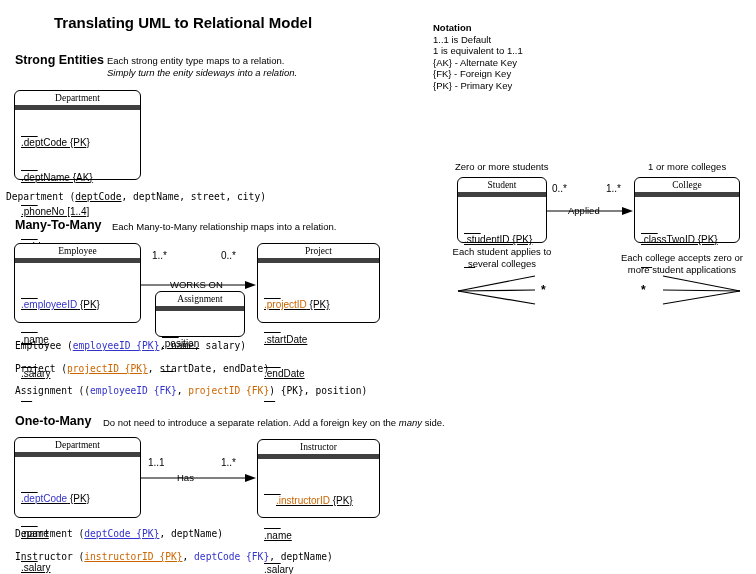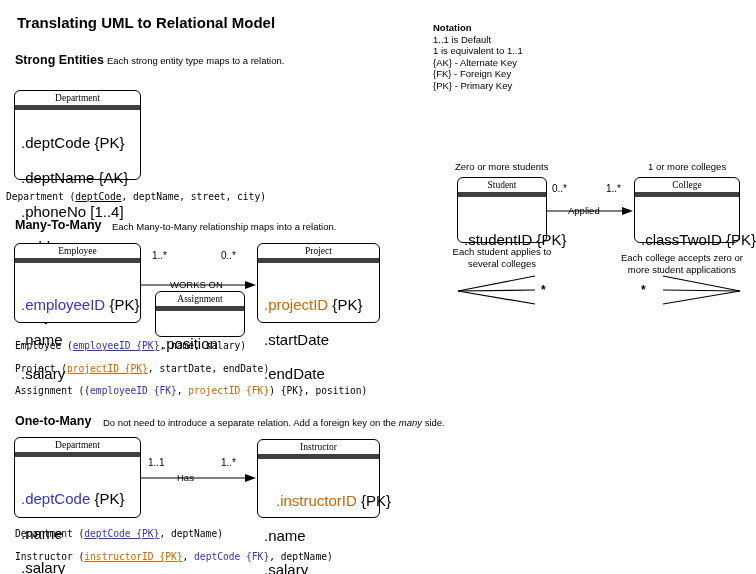--- a/index.html
+++ b/index.html
@@ -1,27 +1,27 @@
 <!DOCTYPE html>
 <html><head>
 <meta charset="utf-8">
 <style>
   html,body{margin:0;padding:0;background:#fff;}
   .canvas{position:relative;width:756px;height:574px;background:#fff;overflow:hidden;
           font-family:"Liberation Sans",sans-serif;color:#000;}
   .abs{position:absolute;}
-  .title{font-size:15px;font-weight:bold;}
+  .title{font-size:15px;font-weight:bold;margin-left:37px;}
   .sec-h{font-size:12.5px;font-weight:bold;}
   .desc{font-size:9.5px;line-height:11.5px;}
   .it{font-style:italic;}
   .small{font-size:9.5px;line-height:11.5px;}
   .b{font-weight:bold;}
   .entity{position:absolute;background:#fff;border:1px solid #000;border-radius:6px;box-sizing:border-box;}
   .entity .hdr{font-size:9.5px;text-align:center;padding:2px 2px 2px;border-bottom:5px solid #404040;font-family:Liberation Serif, serif;}
-  .entity .body{font-size:15px;line-height:11.5px;padding:4px 4px 2px 6px;white-space:pre;}
+  .entity .body{font-size:10px;line-height:11.5px;padding:4px 4px 2px 6px;white-space:pre;text-decoration:underline;}
   .entity .body.pad{padding-top:13px;}
   .entity .body.pad2{padding-top:14px;}
   .mono{font-family:"DejaVu Sans Mono",monospace;font-size:9.6px;white-space:pre;}
   .mult{font-size:10px;}
   .linelabel{font-size:9.5px;background:#fff;padding:0 2px;}
   .caption{font-size:9.5px;line-height:11.5px;text-align:center;}
   .star{font-size:12px;font-weight:bold;}
   svg{position:absolute;left:0;top:0;}
 </style>
 </head>
@@ -36,20 +36,21 @@
     <div>1..1 is Default</div>
     <div>1 is equivalent to 1..1</div>
     <div>{AK} - Alternate Key</div>
     <div>{FK} - Foreign Key</div>
     <div>{PK} - Primary Key</div>
   </div>
 
   <div class="abs sec-h" style="left:15px;top:53px">Strong Entities</div>
   <div class="abs desc" style="left:107px;top:55px">
     <div>Each strong entity type maps to a relation.</div>
+    <div class="it">Simply turn the enity sideways into a relation.</div>
   </div>
 
   <div class="entity" style="left:14px;top:90px;width:127px;height:90px">
     <div class="hdr">Department</div>
     <div class="body">
       <div><span>.deptCode {PK}</span></div>
       <div><span>.deptName {AK}</span></div>
       <div><span>.phoneNo [1..4]</span></div>
       <div><span>.address</span></div>
       <div><span> .street</span></div>

